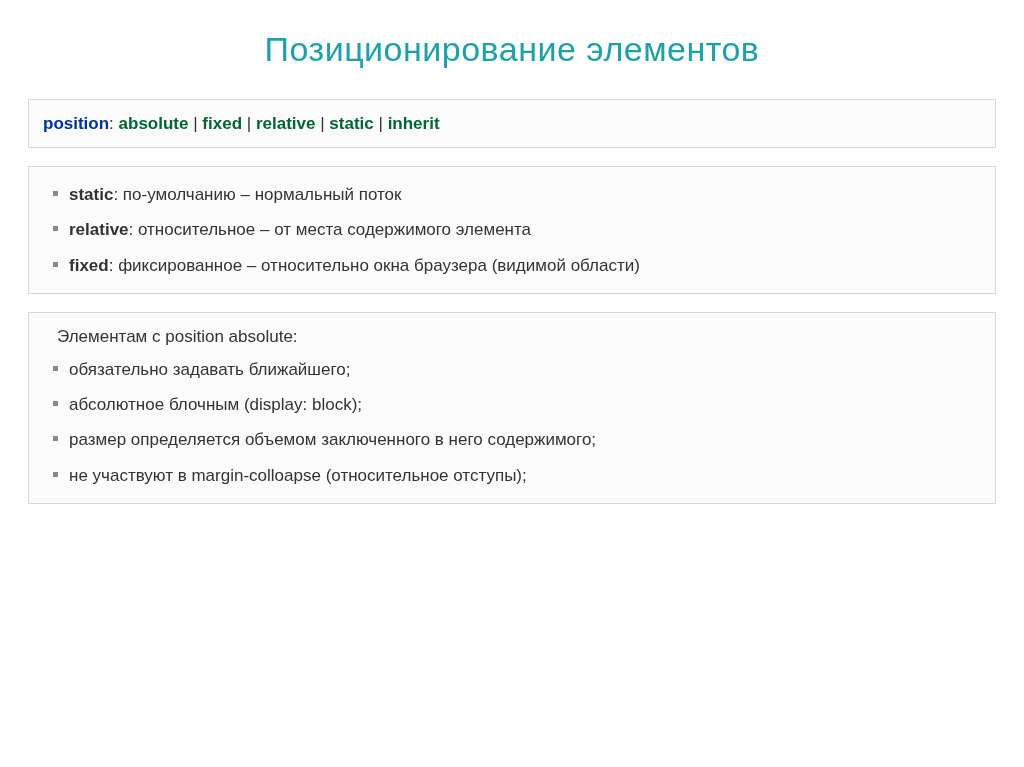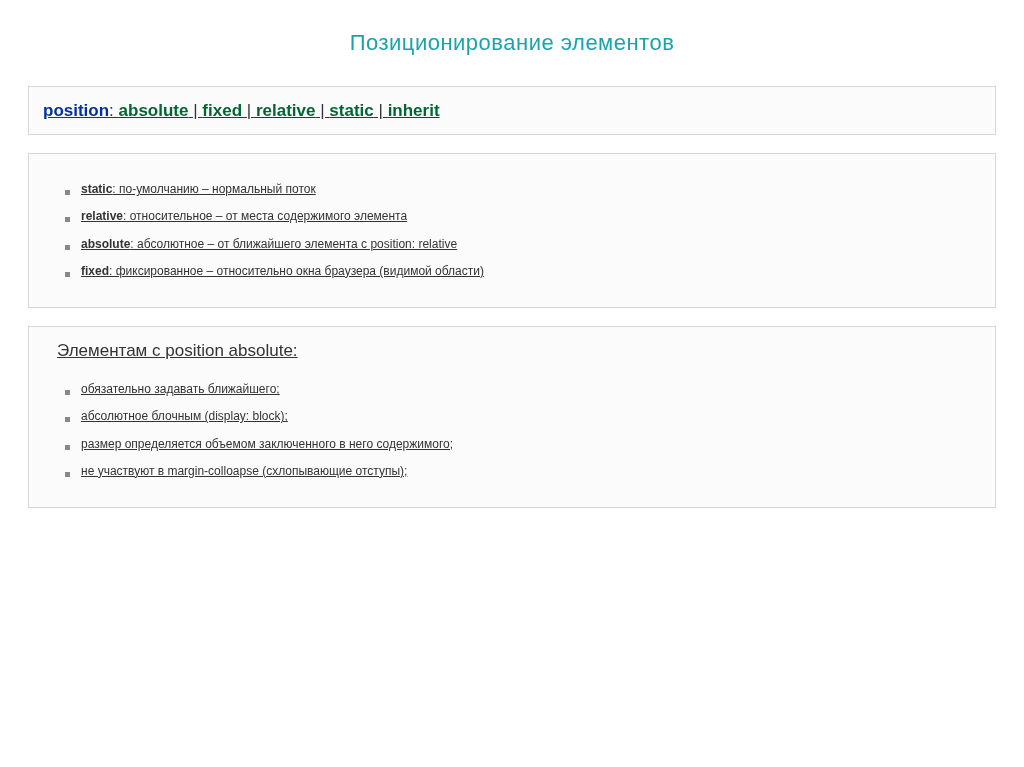--- a/index.html
+++ b/index.html
@@ -12,44 +12,43 @@
     color: #333333;
   }
   .page {
     padding: 24px 28px;
     box-sizing: border-box;
   }
   h1.title {
     text-align: center;
     color: #1aa3ad;
     font-weight: normal;
-    font-size: 22px;
+    font-size: 34px;
     margin: 6px 0 30px 0;
     letter-spacing: 0.5px;
   }
   .panel {
     border: 1px solid #d6d6d6;
     background: #fbfbfb;
     padding: 10px 14px;
     margin-bottom: 18px;
     line-height: 1.6;
-    text-decoration: underline;
   }
   .syntax {
     font-size: 17px;
     font-weight: bold;
   }
   .syntax .prop { color: #003399; }
   .syntax .sep { color: #333333; font-weight: normal; }
   .syntax .val { color: #006633; }
   ul.defs {
     list-style: none;
-    margin: 12px;
+    margin: 0;
     padding: 0;
-    font-size: 12px;
+    font-size: 17px;
   }
   ul.defs li {
     position: relative;
     padding: 4px 0 4px 26px;
   }
   ul.defs li::before {
     content: "";
     position: absolute;
     left: 10px;
     top: 14px;
@@ -74,28 +73,27 @@
   <div class="panel">
     <div class="syntax">
       <span class="prop">position</span><span class="sep">: </span><span class="val">absolute</span><span class="sep"> | </span><span class="val">fixed</span><span class="sep"> | </span><span class="val">relative</span><span class="sep"> | </span><span class="val">static</span><span class="sep"> | </span><span class="val">inherit</span>
     </div>
   </div>
 
   <div class="panel">
     <ul class="defs">
       <li><span class="kw">static</span><span>: по-умолчанию – нормальный поток</span></li>
       <li><span class="kw">relative</span><span>: относительное – от места содержимого элемента</span></li>
-      <li><span class="kw">absolute</span><span>: абсолютное – от ближайшего элемента с position: relative</span></li>
       <li><span class="kw">fixed</span><span>: фиксированное – относительно окна браузера (видимой области)</span></li>
     </ul>
   </div>
 
   <div class="panel">
     <p class="intro">Элементам с position absolute:</p>
     <ul class="defs">
       <li><span>обязательно задавать ближайшего;</span></li>
       <li><span>абсолютное блочным (display: block);</span></li>
       <li><span>размер определяется объемом заключенного в него содержимого;</span></li>
-      <li><span>не участвуют в margin-colloapse (схлопывающие отступы);</span></li>
+      <li><span>не участвуют в margin-colloapse (относительное отступы);</span></li>
     </ul>
   </div>
 
 </div>
 
 </body></html>

